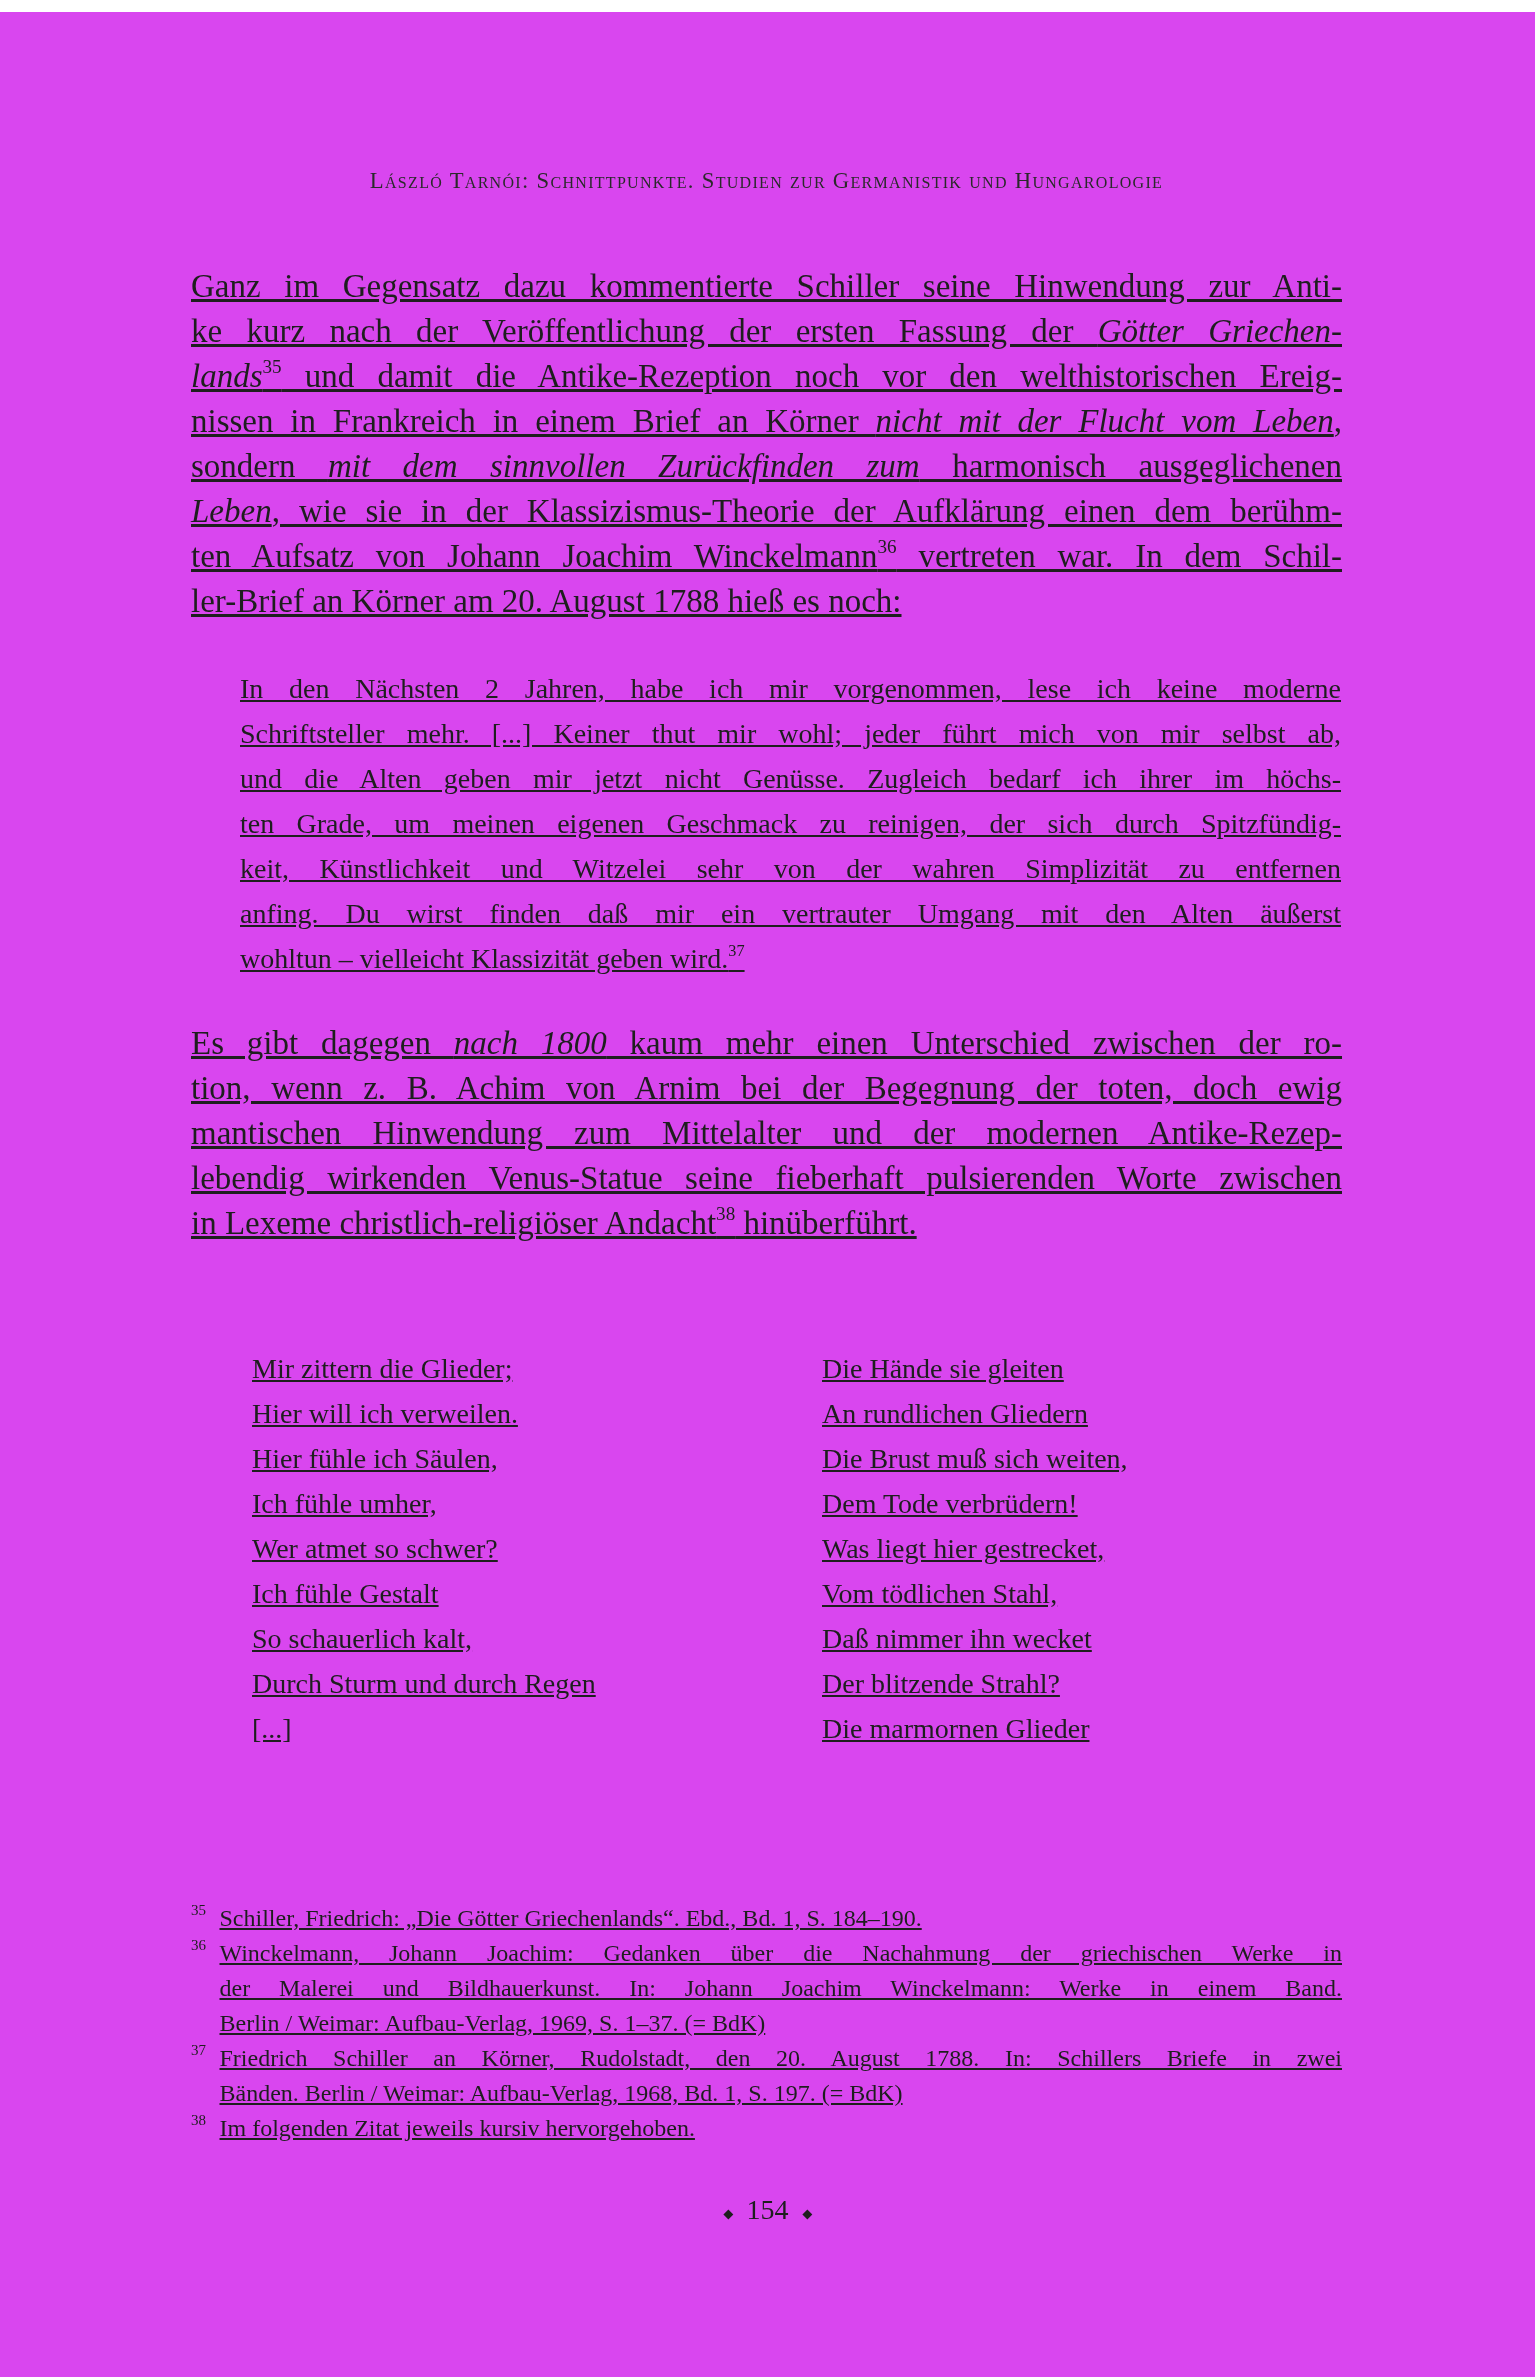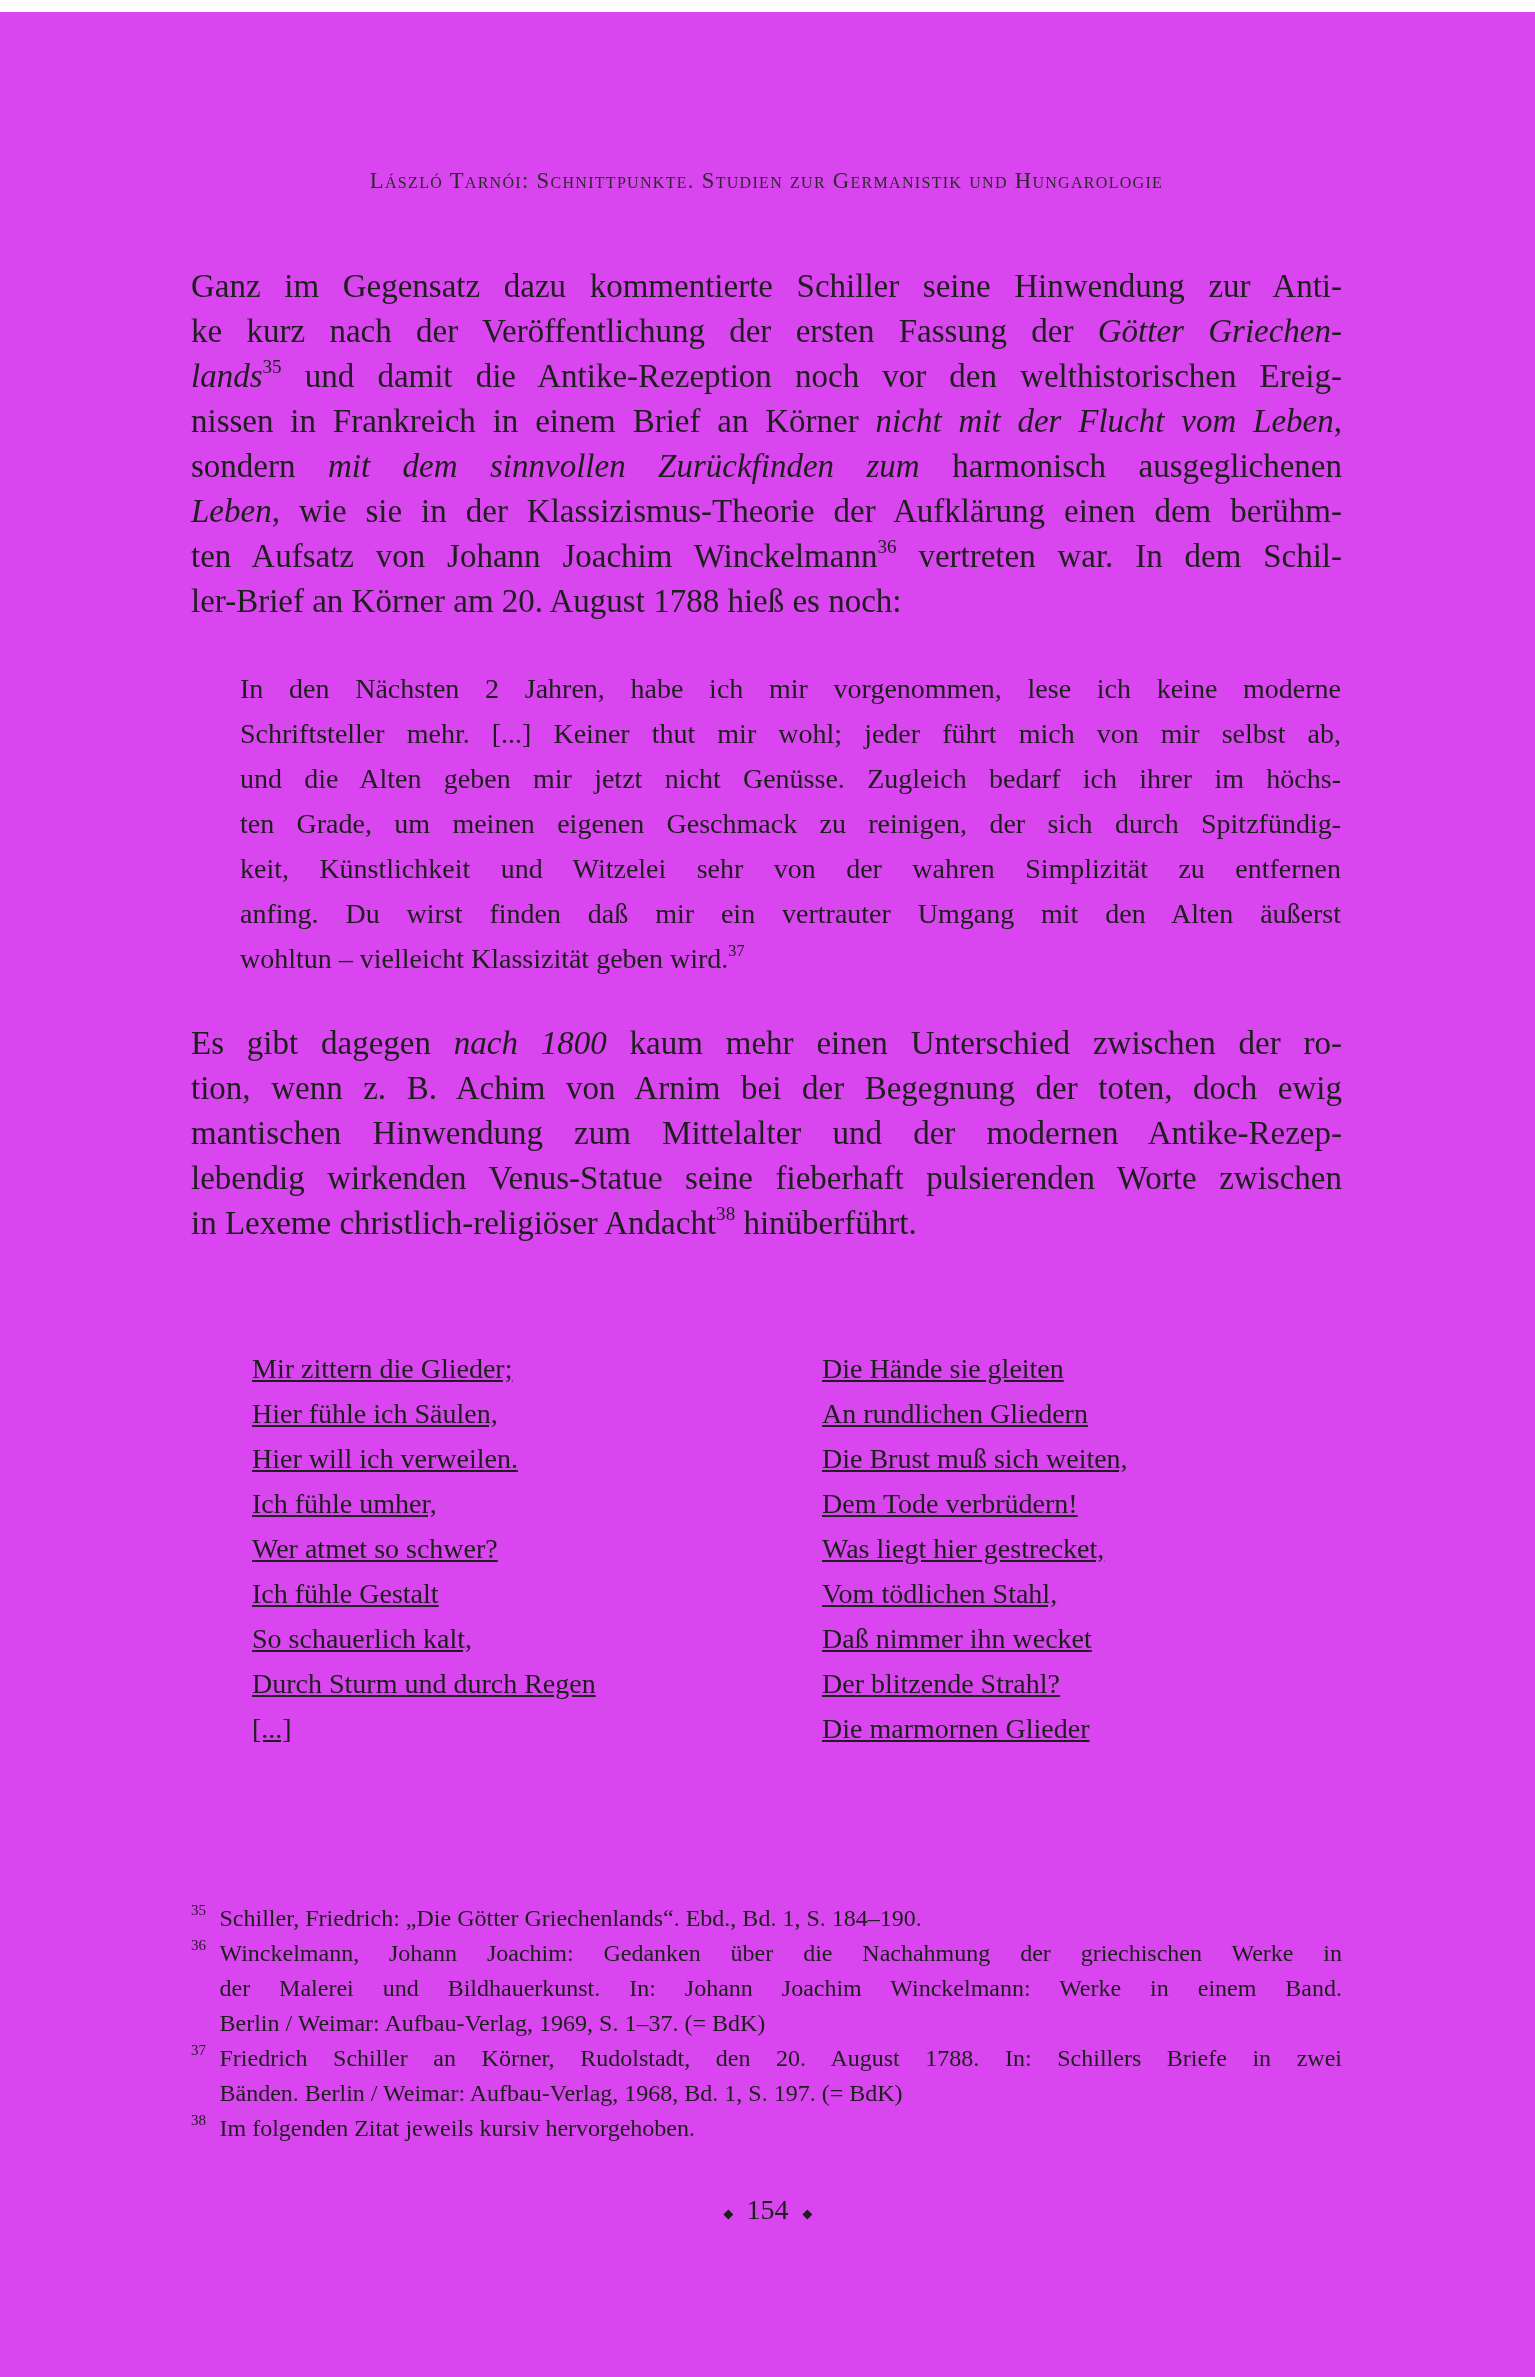--- a/index.html
+++ b/index.html
@@ -39,20 +39,21 @@
       width: 1151px;
       font-size: 33px;
       line-height: 45px;
     }
     .line {
       display: block;
       white-space: nowrap;
       text-align: justify;
       text-align-last: justify;
       height: 45px;
+      text-decoration: underline;
     }
     .line.last {
       text-align-last: left;
     }
     .quote {
       position: absolute;
       left: 240px;
       width: 1101px;
       font-size: 28px;
       line-height: 45px;
@@ -149,22 +150,22 @@
   <div class="para" id="para2" style="top:1009px;">
       <span class="line"><span>Es gibt dagegen </span><span class="it">nach 1800</span><span> kaum mehr einen Unterschied zwischen der ro-</span></span>
       <span class="line"><span>tion, wenn z. B. Achim von Arnim bei der Begegnung der toten, doch ewig</span></span>
       <span class="line"><span>mantischen Hinwendung zum Mittelalter und der modernen Antike-Rezep-</span></span>
       <span class="line"><span>lebendig wirkenden Venus-Statue seine fieberhaft pulsierenden Worte zwischen</span></span>
       <span class="line last"><span>in Lexeme christlich-religiöser Andacht</span><sup class="fnref">38</sup><span> hinüberführt.</span></span>
     </div>
 
   <div class="poem-col" id="poem-left" style="left:252px; top:1334px;">
       <span class="verse">Mir zittern die Glieder;</span>
+      <span class="verse">Hier will ich verweilen.</span>
       <span class="verse">Hier fühle ich Säulen,</span>
-      <span class="verse">Hier will ich verweilen.</span>
       <span class="verse">Ich fühle umher,</span>
       <span class="verse">Wer atmet so schwer?</span>
       <span class="verse">Ich fühle Gestalt</span>
       <span class="verse">So schauerlich kalt,</span>
       <span class="verse">Durch Sturm und durch Regen</span>
       <span class="verse">[...]</span>
     </div>
 
   <div class="poem-col" id="poem-right" style="left:822px; top:1334px;">
       <span class="verse">Die Hände sie gleiten</span>

